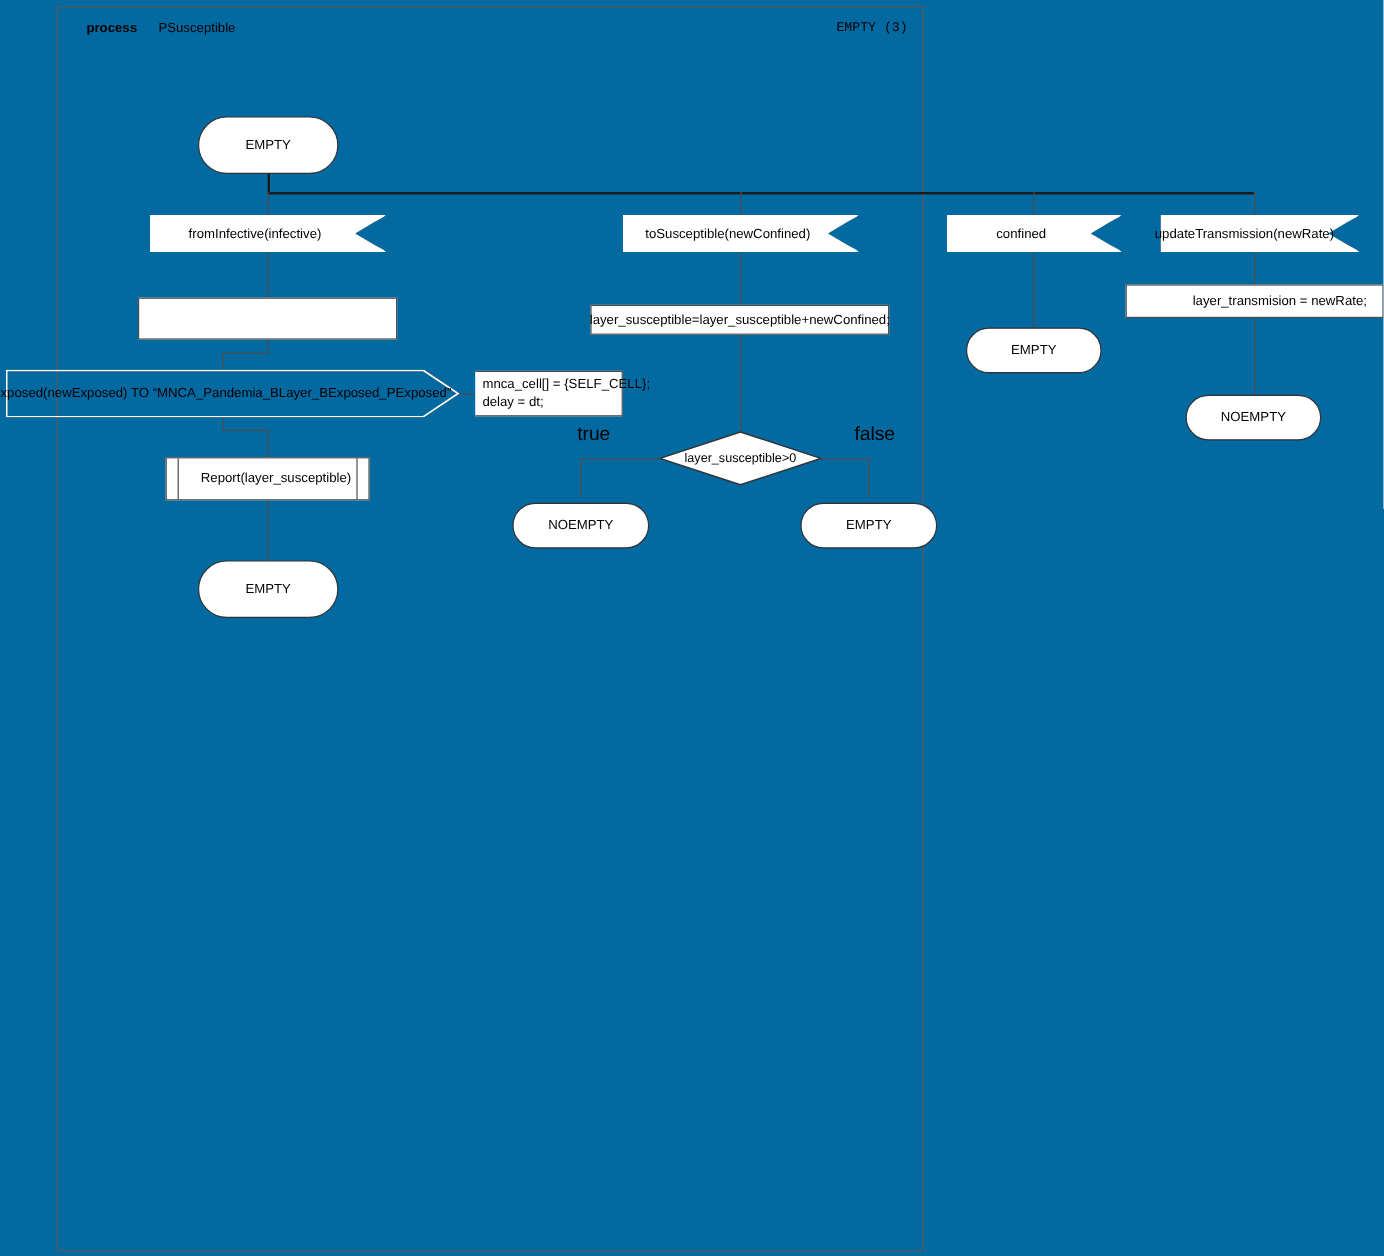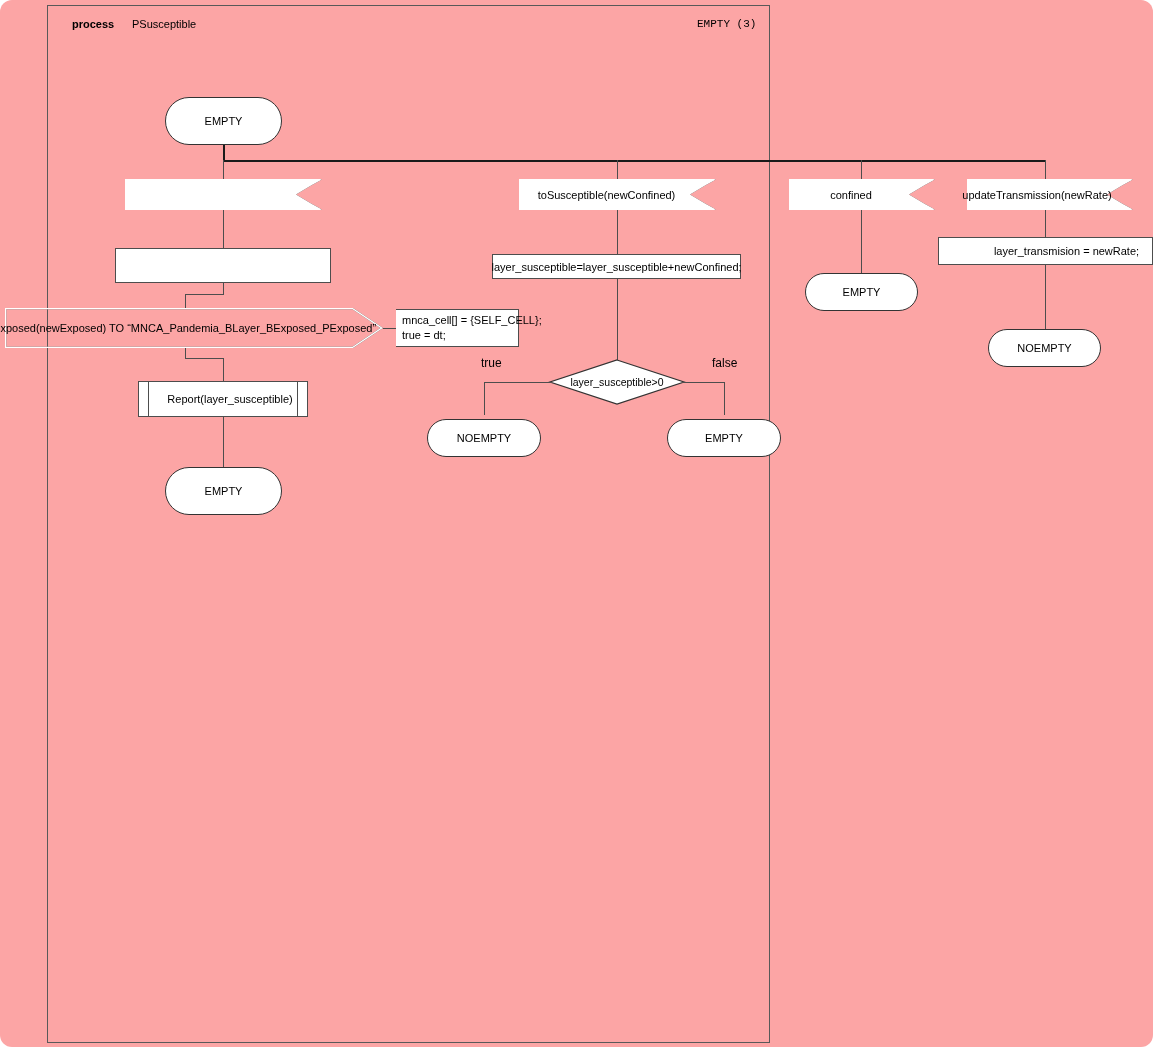--- a/index.html
+++ b/index.html
@@ -9,23 +9,22 @@
     background: #ffffff;
   }
   body {
     font-family: "Liberation Sans", "DejaVu Sans", sans-serif;
     color: #000000;
   }
   #canvas {
     position: relative;
     width: 1153px;
     height: 1047px;
-    background: #fca5a5;
+    background: #0369a1;
     overflow: hidden;
-    border-radius: 12px;
   }
 
   
   .frame {
     position: absolute;
     box-sizing: border-box;
     border: 1.5px solid #595959;
     background: transparent;
   }
 
@@ -153,21 +152,21 @@
   }
 
   
   .decision {
     position: absolute;
   }
   .decision svg { display: block; overflow: visible; }
 
   .branch-lbl {
     position: absolute;
-    font-size: 12px;
+    font-size: 16px;
     line-height: 12px;
     white-space: nowrap;
   }
 </style>
 </head>
 <body>
 
 <div id="canvas">
 
   <div class="frame" style="left:47px; top:5px; width:723px; height:1038px;"></div>
@@ -184,39 +183,40 @@
   <div class="bus" style="left:223px; top:160px; width:822px;"></div>
 
   <div class="vline" style="left:223px; top:160px; height:19px;"></div>
   <div class="vline" style="left:617px; top:160px; height:19px;"></div>
   <div class="vline" style="left:861px; top:160px; height:19px;"></div>
   <div class="vline" style="left:1045px; top:160px; height:19px;"></div>
 
   <div class="sig-in" style="left:125px; top:179px; width:197px; height:31px;">
     <div class="sig-in-inner" style="background:#ffffff;"></div>
   </div>
+  <div class="lbl" style="left:125px; top:179px; width:175px; height:31px;">fromInfective(infective)</div>
 
   <div class="vline" style="left:223px; top:210px; height:38px;"></div>
 
   <div class="task" style="left:115px; top:248px; width:216px; height:35px;"></div>
 
   <div class="vline" style="left:223px; top:283px; height:12px;"></div>
   <div class="hline" style="left:185px; top:294px; width:39px;"></div>
   <div class="vline" style="left:185px; top:294px; height:14px;"></div>
 
   <div class="sig-out" style="left:5px; top:308px; width:378px; height:40px;">
     <div class="sig-in-inner" style="background:#ffffff;"></div>
   </div>
   <div class="lbl" style="left:5px; top:308px; width:350px; height:40px;">toExposed(newExposed) TO “MNCA_Pandemia_BLayer_BExposed_PExposed”</div>
 
   <div class="hline" style="left:383px; top:328px; width:13px;"></div>
 
   <div class="comment" style="left:396px; top:309px; width:123px; height:38px;"></div>
   <div class="lbl left" style="left:402px; top:309px; width:120px; height:38px; line-height:15px;">mnca_cell[] = {SELF_CELL};
-true = dt;</div>
+delay = dt;</div>
 
   <div class="vline" style="left:185px; top:348px; height:11px;"></div>
   <div class="hline" style="left:185px; top:358px; width:39px;"></div>
   <div class="vline" style="left:223px; top:358px; height:23px;"></div>
 
   <div class="proc" style="left:138px; top:381px; width:170px; height:36px;"></div>
   <div class="lbl" style="left:138px; top:381px; width:184px; height:36px;">Report(layer_susceptible)</div>
 
   <div class="vline" style="left:223px; top:417px; height:50px;"></div>
 

